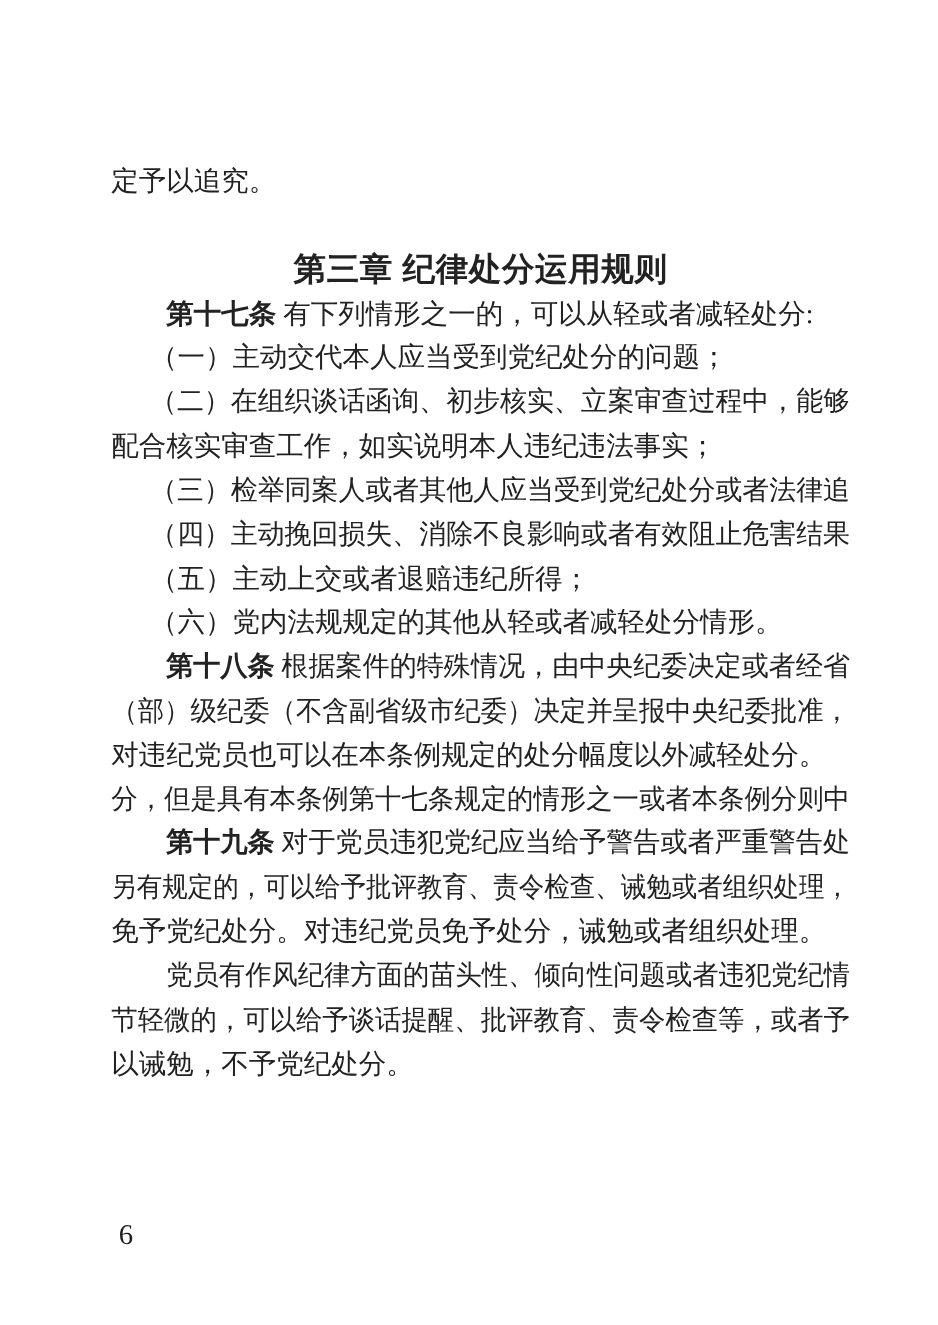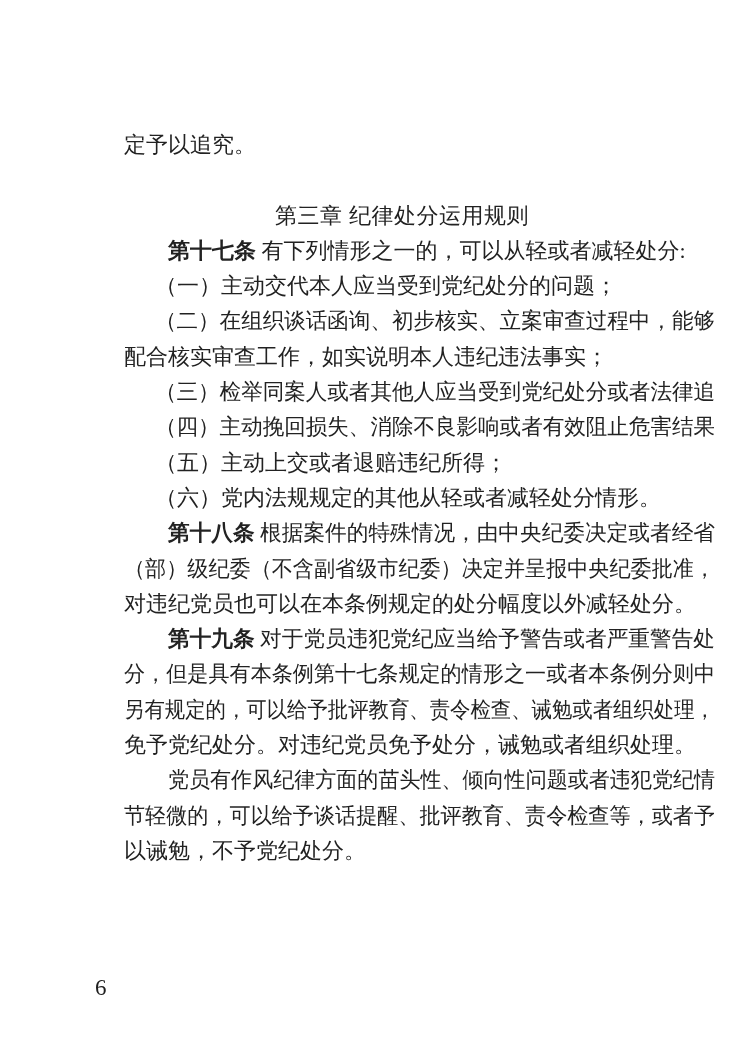--- a/index.html
+++ b/index.html
@@ -21,38 +21,37 @@
     left: 89px;
     top: 127px;
     width: 591px;
   }
   .line {
     height: 35.3px;
     line-height: 35.3px;
     font-size: 22px;
     white-space: nowrap;
     letter-spacing: 0;
-    margin-left: 35px;
   }
   .line .ln {
     display: inline-block;
     transform-origin: 0 50%;
     vertical-align: top;
   }
   .line .ln b {
     font-weight: 700;
   }
   .ind  { padding-left: 44px; }   
   .ind2 { padding-left: 31px; }   
   .blank { }
   .heading {
     text-align: center;
     font-family: "Liberation Sans", "DejaVu Sans", sans-serif;
-    font-weight: 400;
-    font-size: 22px;
+    font-weight: 700;
+    font-size: 26px;
     letter-spacing: 0.5px;
   }
   .pagenum {
     position: absolute;
     left: 95px;
     top: 970px;
     height: 35.3px;
     line-height: 35.3px;
     font-size: 23px;
     color: #1e1e1e;
@@ -70,22 +69,22 @@
       <div class="line ind2"><span class="ln">（一）主动交代本人应当受到党纪处分的问题；</span></div>
       <div class="line ind2 just"><span class="ln" style="transform: scaleX(0.979021);">（二）在组织谈话函询、初步核实、立案审查过程中，能够</span></div>
       <div class="line"><span class="ln">配合核实审查工作，如实说明本人违纪违法事实；</span></div>
       <div class="line ind2 just"><span class="ln" style="transform: scaleX(0.979021);">（三）检举同案人或者其他人应当受到党纪处分或者法律追</span></div>
       <div class="line ind2 just"><span class="ln" style="transform: scaleX(0.979021);">（四）主动挽回损失、消除不良影响或者有效阻止危害结果</span></div>
       <div class="line ind2"><span class="ln">（五）主动上交或者退赔违纪所得；</span></div>
       <div class="line ind2"><span class="ln">（六）党内法规规定的其他从轻或者减轻处分情形。</span></div>
       <div class="line ind just"><span class="ln" style="transform: scaleX(0.984698);"><b>第十八条</b> 根据案件的特殊情况，由中央纪委决定或者经省</span></div>
       <div class="line just"><span class="ln" style="transform: scaleX(0.959416);">（部）级纪委（不含副省级市纪委）决定并呈报中央纪委批准，</span></div>
       <div class="line"><span class="ln">对违纪党员也可以在本条例规定的处分幅度以外减轻处分。</span></div>
+      <div class="line just"><span class="ln" style="transform: scaleX(0.959416);">分，但是具有本条例第十七条规定的情形之一或者本条例分则中</span></div>
       <div class="line ind just"><span class="ln" style="transform: scaleX(0.984698);"><b>第十九条</b> 对于党员违犯党纪应当给予警告或者严重警告处</span></div>
-      <div class="line just"><span class="ln" style="transform: scaleX(0.959416);">分，但是具有本条例第十七条规定的情形之一或者本条例分则中</span></div>
       <div class="line just"><span class="ln" style="transform: scaleX(0.926332);">另有规定的，可以给予批评教育、责令检查、诫勉或者组织处理，</span></div>
       <div class="line"><span class="ln">免予党纪处分。对违纪党员免予处分，诫勉或者组织处理。</span></div>
       <div class="line ind just"><span class="ln" style="transform: scaleX(0.956294);">党员有作风纪律方面的苗头性、倾向性问题或者违犯党纪情</span></div>
       <div class="line just"><span class="ln" style="transform: scaleX(0.959416);">节轻微的，可以给予谈话提醒、批评教育、责令检查等，或者予</span></div>
       <div class="line"><span class="ln">以诫勉，不予党纪处分。</span></div>
     </div>
   <div class="pagenum">6</div>
 </div>
 
 </body></html>

